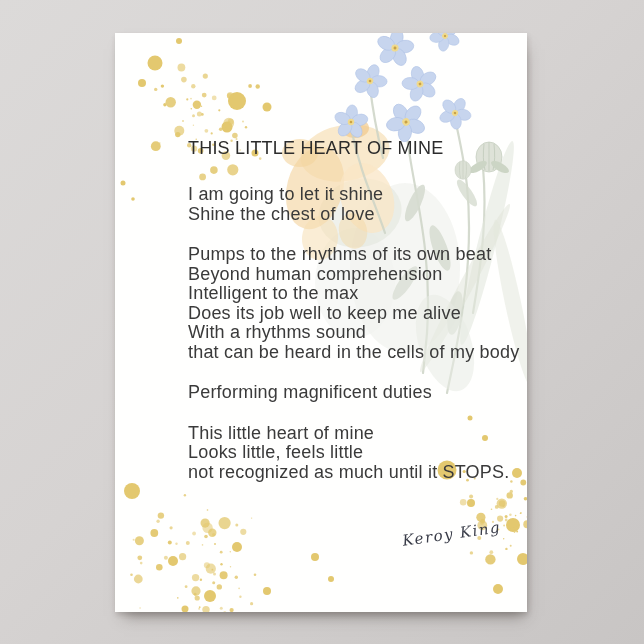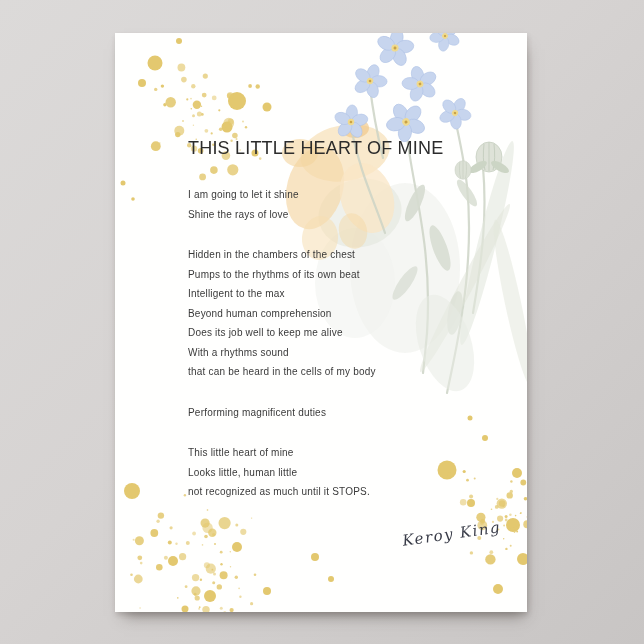--- a/index.html
+++ b/index.html
@@ -27,21 +27,21 @@
   .text-block{
     position:absolute;left:73px;top:104px;right:8px;z-index:2;
   }
   .poem-title{
     font-size:18px;font-weight:500;letter-spacing:.2px;
     color:var(--title-text,#2c2c2c);
     line-height:22px;margin:0 0 26px 0;
   }
   .stanza{margin:0 0 21px 0;}
   .line{
-    font-size:10px;line-height:19.5px;letter-spacing:.2px;
+    font-size:18px;line-height:19.5px;letter-spacing:.2px;
     color:var(--body-text,#3a3a3a);white-space:nowrap;
   }
   .signature{
     position:absolute;left:287px;top:492px;z-index:3;
     font-family:"DejaVu Serif","Liberation Serif",serif;
     font-style:italic;font-size:15px;letter-spacing:1.5px;
     color:var(--signature-text,#3a3d49);
     transform:rotate(-8deg);
   }
 </style>
@@ -325,40 +325,39 @@
           <circle cx="388.5" cy="473.0" r="1.0" opacity="0.88"></circle>
           <circle cx="375.4" cy="526.4" r="5.2" opacity="0.92"></circle>
         </g>
     </svg>
 
     <div class="text-block">
       <h1 class="poem-title">THIS LITTLE HEART OF MINE</h1>
 
       <div class="stanza">
         <div class="line">I am going to let it shine</div>
-        <div class="line">Shine the rays of love</div>
+        <div class="line">Shine the chest of love</div>
       </div>
 
       <div class="stanza">
-        <div class="line">Hidden in the chambers of the chest</div>
         <div class="line">Pumps to the rhythms of its own beat</div>
+        <div class="line">Beyond human comprehension</div>
         <div class="line">Intelligent to the max</div>
-        <div class="line">Beyond human comprehension</div>
         <div class="line">Does its job well to keep me alive</div>
         <div class="line">With a rhythms sound</div>
         <div class="line">that can be heard in the cells of my body</div>
       </div>
 
       <div class="stanza">
         <div class="line">Performing magnificent duties</div>
       </div>
 
       <div class="stanza">
         <div class="line">This little heart of mine</div>
-        <div class="line">Looks little, human little</div>
+        <div class="line">Looks little, feels little</div>
         <div class="line">not recognized as much until it STOPS.</div>
       </div>
     </div>
 
     <div class="signature">Keroy King</div>
 
   </div>
 </div>
 
 </body></html>

